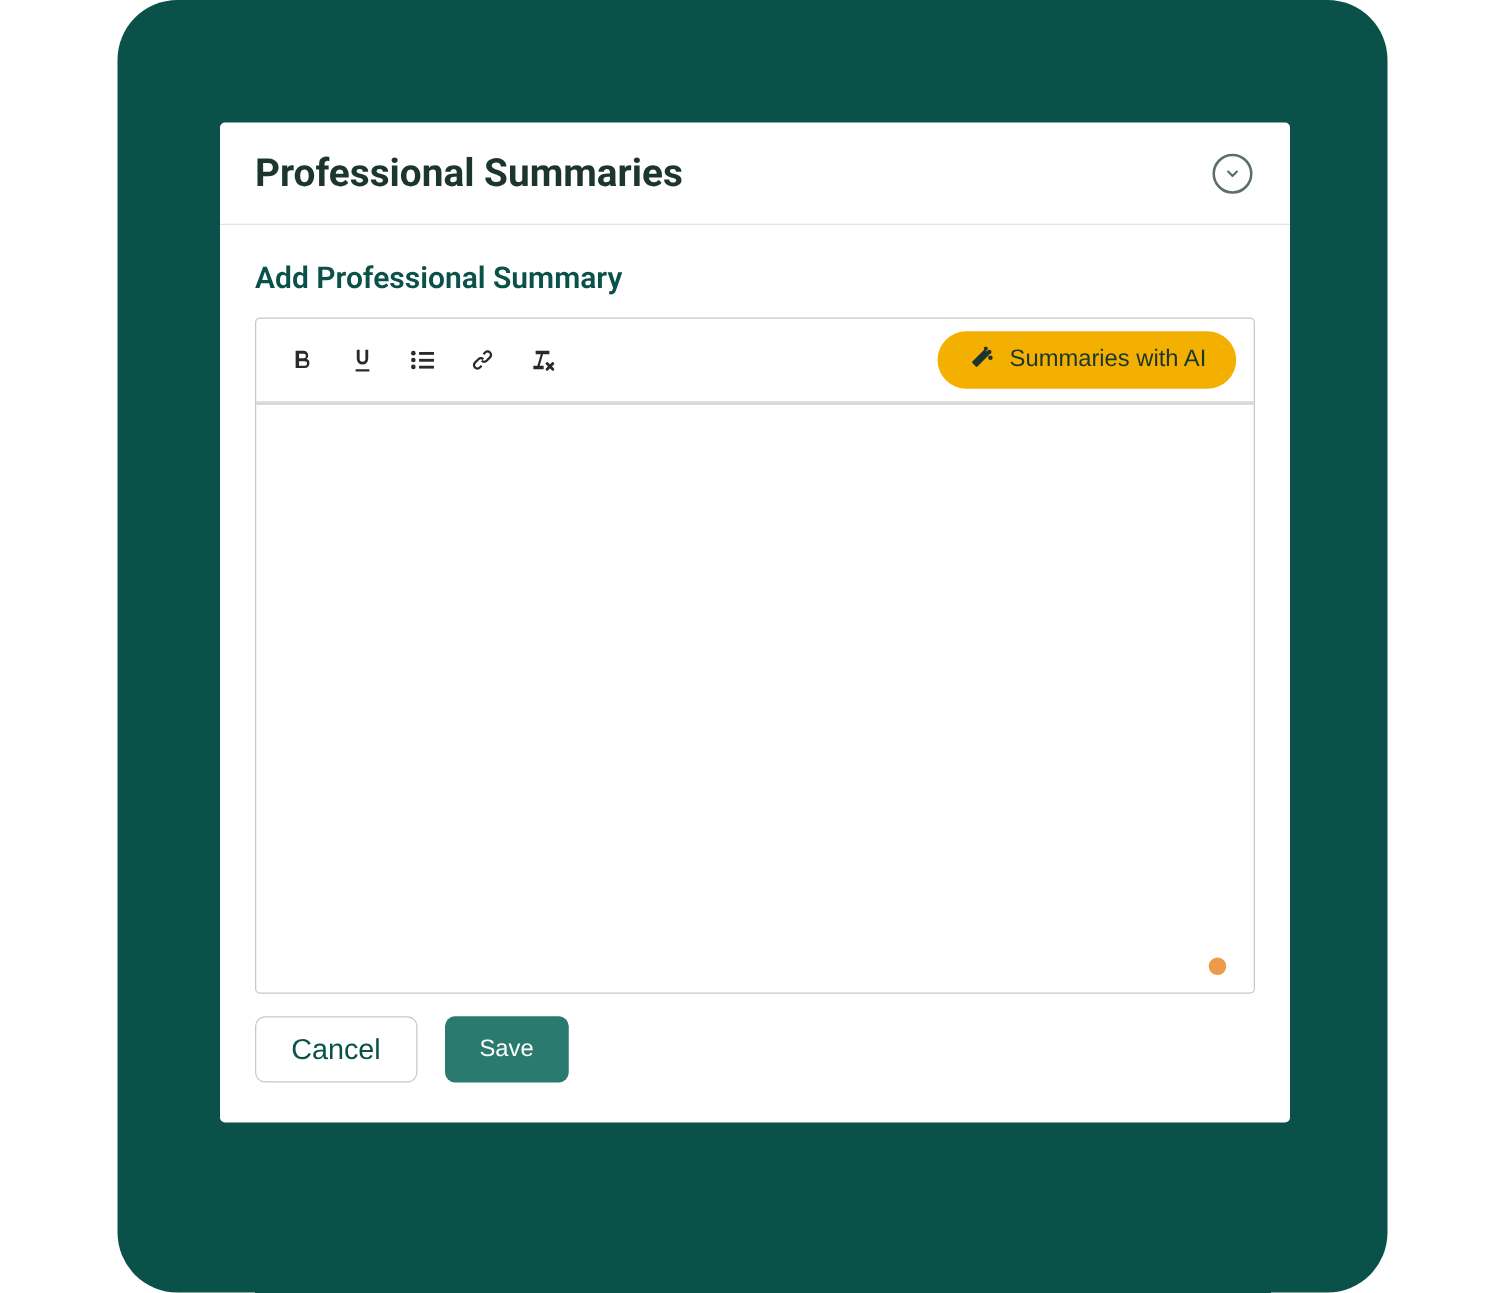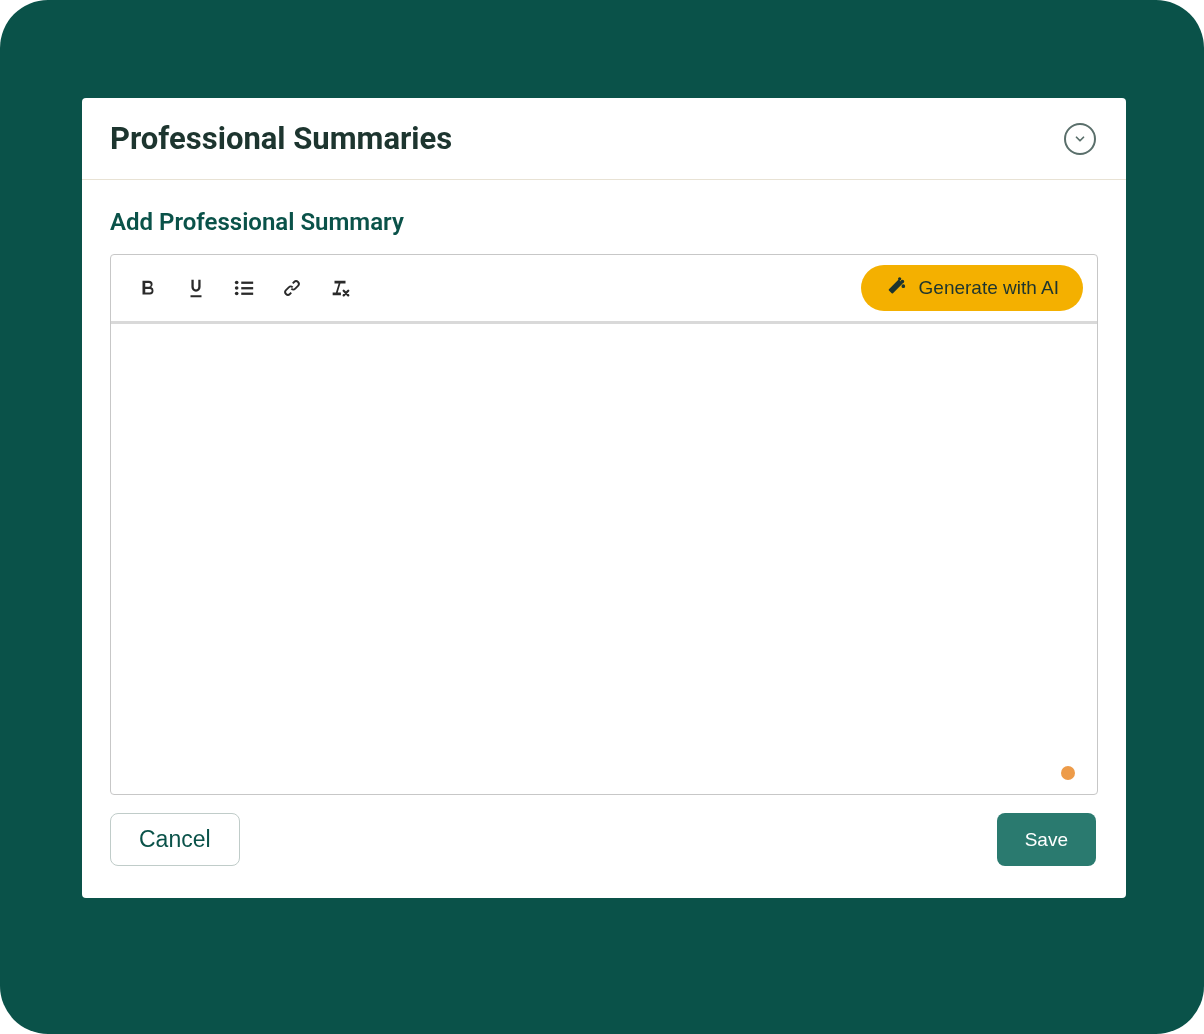--- a/index.html
+++ b/index.html
@@ -9,21 +9,21 @@
     }
     body {
       font-family: -apple-system, BlinkMacSystemFont, 'Segoe UI', Roboto, sans-serif;
       background: #fff;
       display: flex;
       align-items: center;
       justify-content: center;
       min-height: 100vh;
     }
     .outer-frame {
-      width: 1204px;
+      width: 1016px;
       height: 1034px;
       background: #0a5249;
       border-radius: 48px;
       padding: 98px 78px 0 82px;
       position: relative;
     }
     .card {
       background: #fff;
       width: 100%;
       height: 800px;
@@ -127,22 +127,22 @@
       border-radius: 50%;
       background: #ed9b49;
     }
     .char-count {
       font-size: 22px;
       color: #0a5249;
       margin-top: 6px;
     }
     .actions {
       display: flex;
-      justify-content: space-between;
-      gap: 6px;
+      justify-content: flex-start;
+      gap: 22px;
       margin-top: 18px;
       padding-right: 2px;
     }
     .btn-cancel {
       background: #fff;
       border: 1.5px solid #c0ccc9;
       border-radius: 8px;
       padding: 12px 28px;
       font-size: 23px;
       color: #0a5249;
@@ -208,21 +208,21 @@
               </svg>
             </button>
           </div>
           <button class="ai-btn">
             <svg viewBox="0 0 24 24" fill="none" stroke="#1d352f" stroke-width="2" stroke-linecap="round" stroke-linejoin="round">
               <path d="M15 4l-10 10 3 3 10-10-3-3z" fill="#1d352f"></path>
               <circle cx="19" cy="5" r="1" fill="#1d352f"></circle>
               <circle cx="20" cy="10" r="1" fill="#1d352f"></circle>
               <circle cx="16" cy="2" r="0.8" fill="#1d352f"></circle>
             </svg>
-            <span>Generate with AI</span>
+            <span>Summaries with AI</span>
           </button>
         </div>
         <div class="editor-area" contenteditable="true" style="">
           <span class="grammarly-dot"></span>
         </div>
       </div>
       <div class="actions">
         <button class="btn-cancel">Cancel</button>
         <button class="btn-save">Save</button>
       </div>

